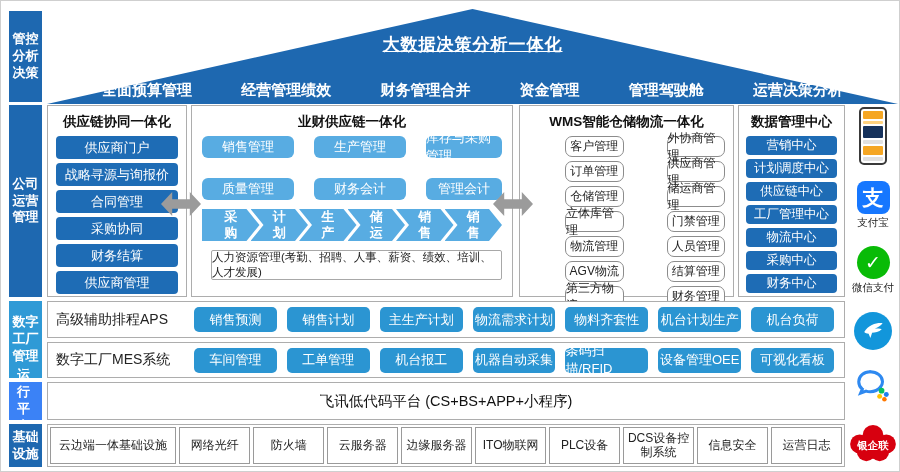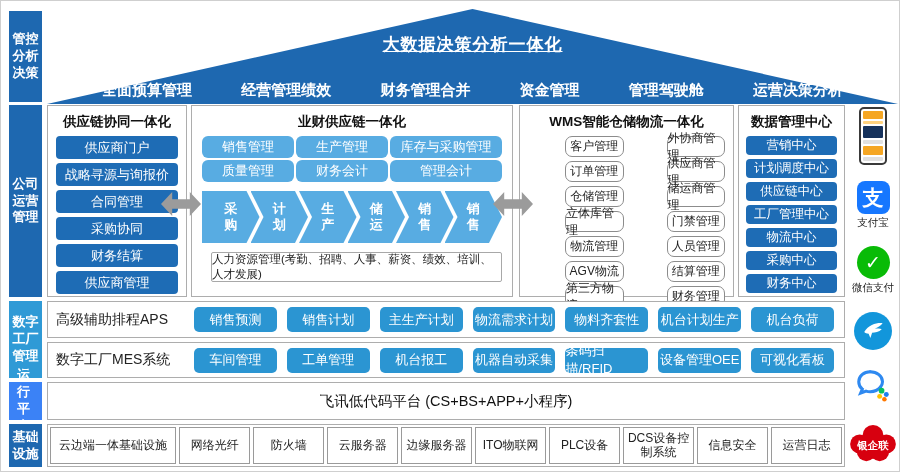--- a/index.html
+++ b/index.html
@@ -46,22 +46,22 @@
   .btn-mid{
     flex:1;background:#2b95d2;color:#fff;border-radius:5px;height:25px;
     display:flex;align-items:center;justify-content:center;font-size:13px;
   }
   
   .col-a{left:46px;top:104px;width:140px;height:192px;padding:5px 8px;}
   .col-b{left:190px;top:104px;width:322px;height:192px;padding:5px 10px;}
   .col-c{left:518px;top:104px;width:215px;height:192px;padding:5px 8px;}
   .col-d{left:737px;top:104px;width:107px;height:192px;padding:5px 7px;}
   .col-d .btn-dark{height:19px;font-size:12.5px;border-radius:4px;}
-  .erp-grid{display:grid;grid-template-columns:92px 92px 1fr;gap:2px;margin-top:3px;}
-  .flow{display:flex;margin-top:9px;height:52px;}
+  .erp-grid{display:grid;grid-template-columns:92px 92px 1fr;gap:20px;margin-top:3px;}
+  .flow{display:flex;margin-top:9px;height:32px;}
   .chev{
     flex:1;background:#58ace2;color:#fff;display:flex;align-items:center;justify-content:center;
     font-weight:bold;font-size:13px;margin-left:-9px;
     clip-path:polygon(0 0,calc(100% - 13px) 0,100% 50%,calc(100% - 13px) 100%,0 100%,13px 50%);
   }
   .chev:first-child{margin-left:0;clip-path:polygon(0 0,calc(100% - 13px) 0,100% 50%,calc(100% - 13px) 100%,0 100%);}
   .chev span{width:1em;word-break:break-all;line-height:1.2;text-align:center;}
   .hr-box{
     margin-top:9px;border:1px solid #a8a8a8;border-radius:2px;height:28px;
     display:flex;align-items:center;justify-content:center;font-size:11.5px;color:#222;margin-left:9px;

